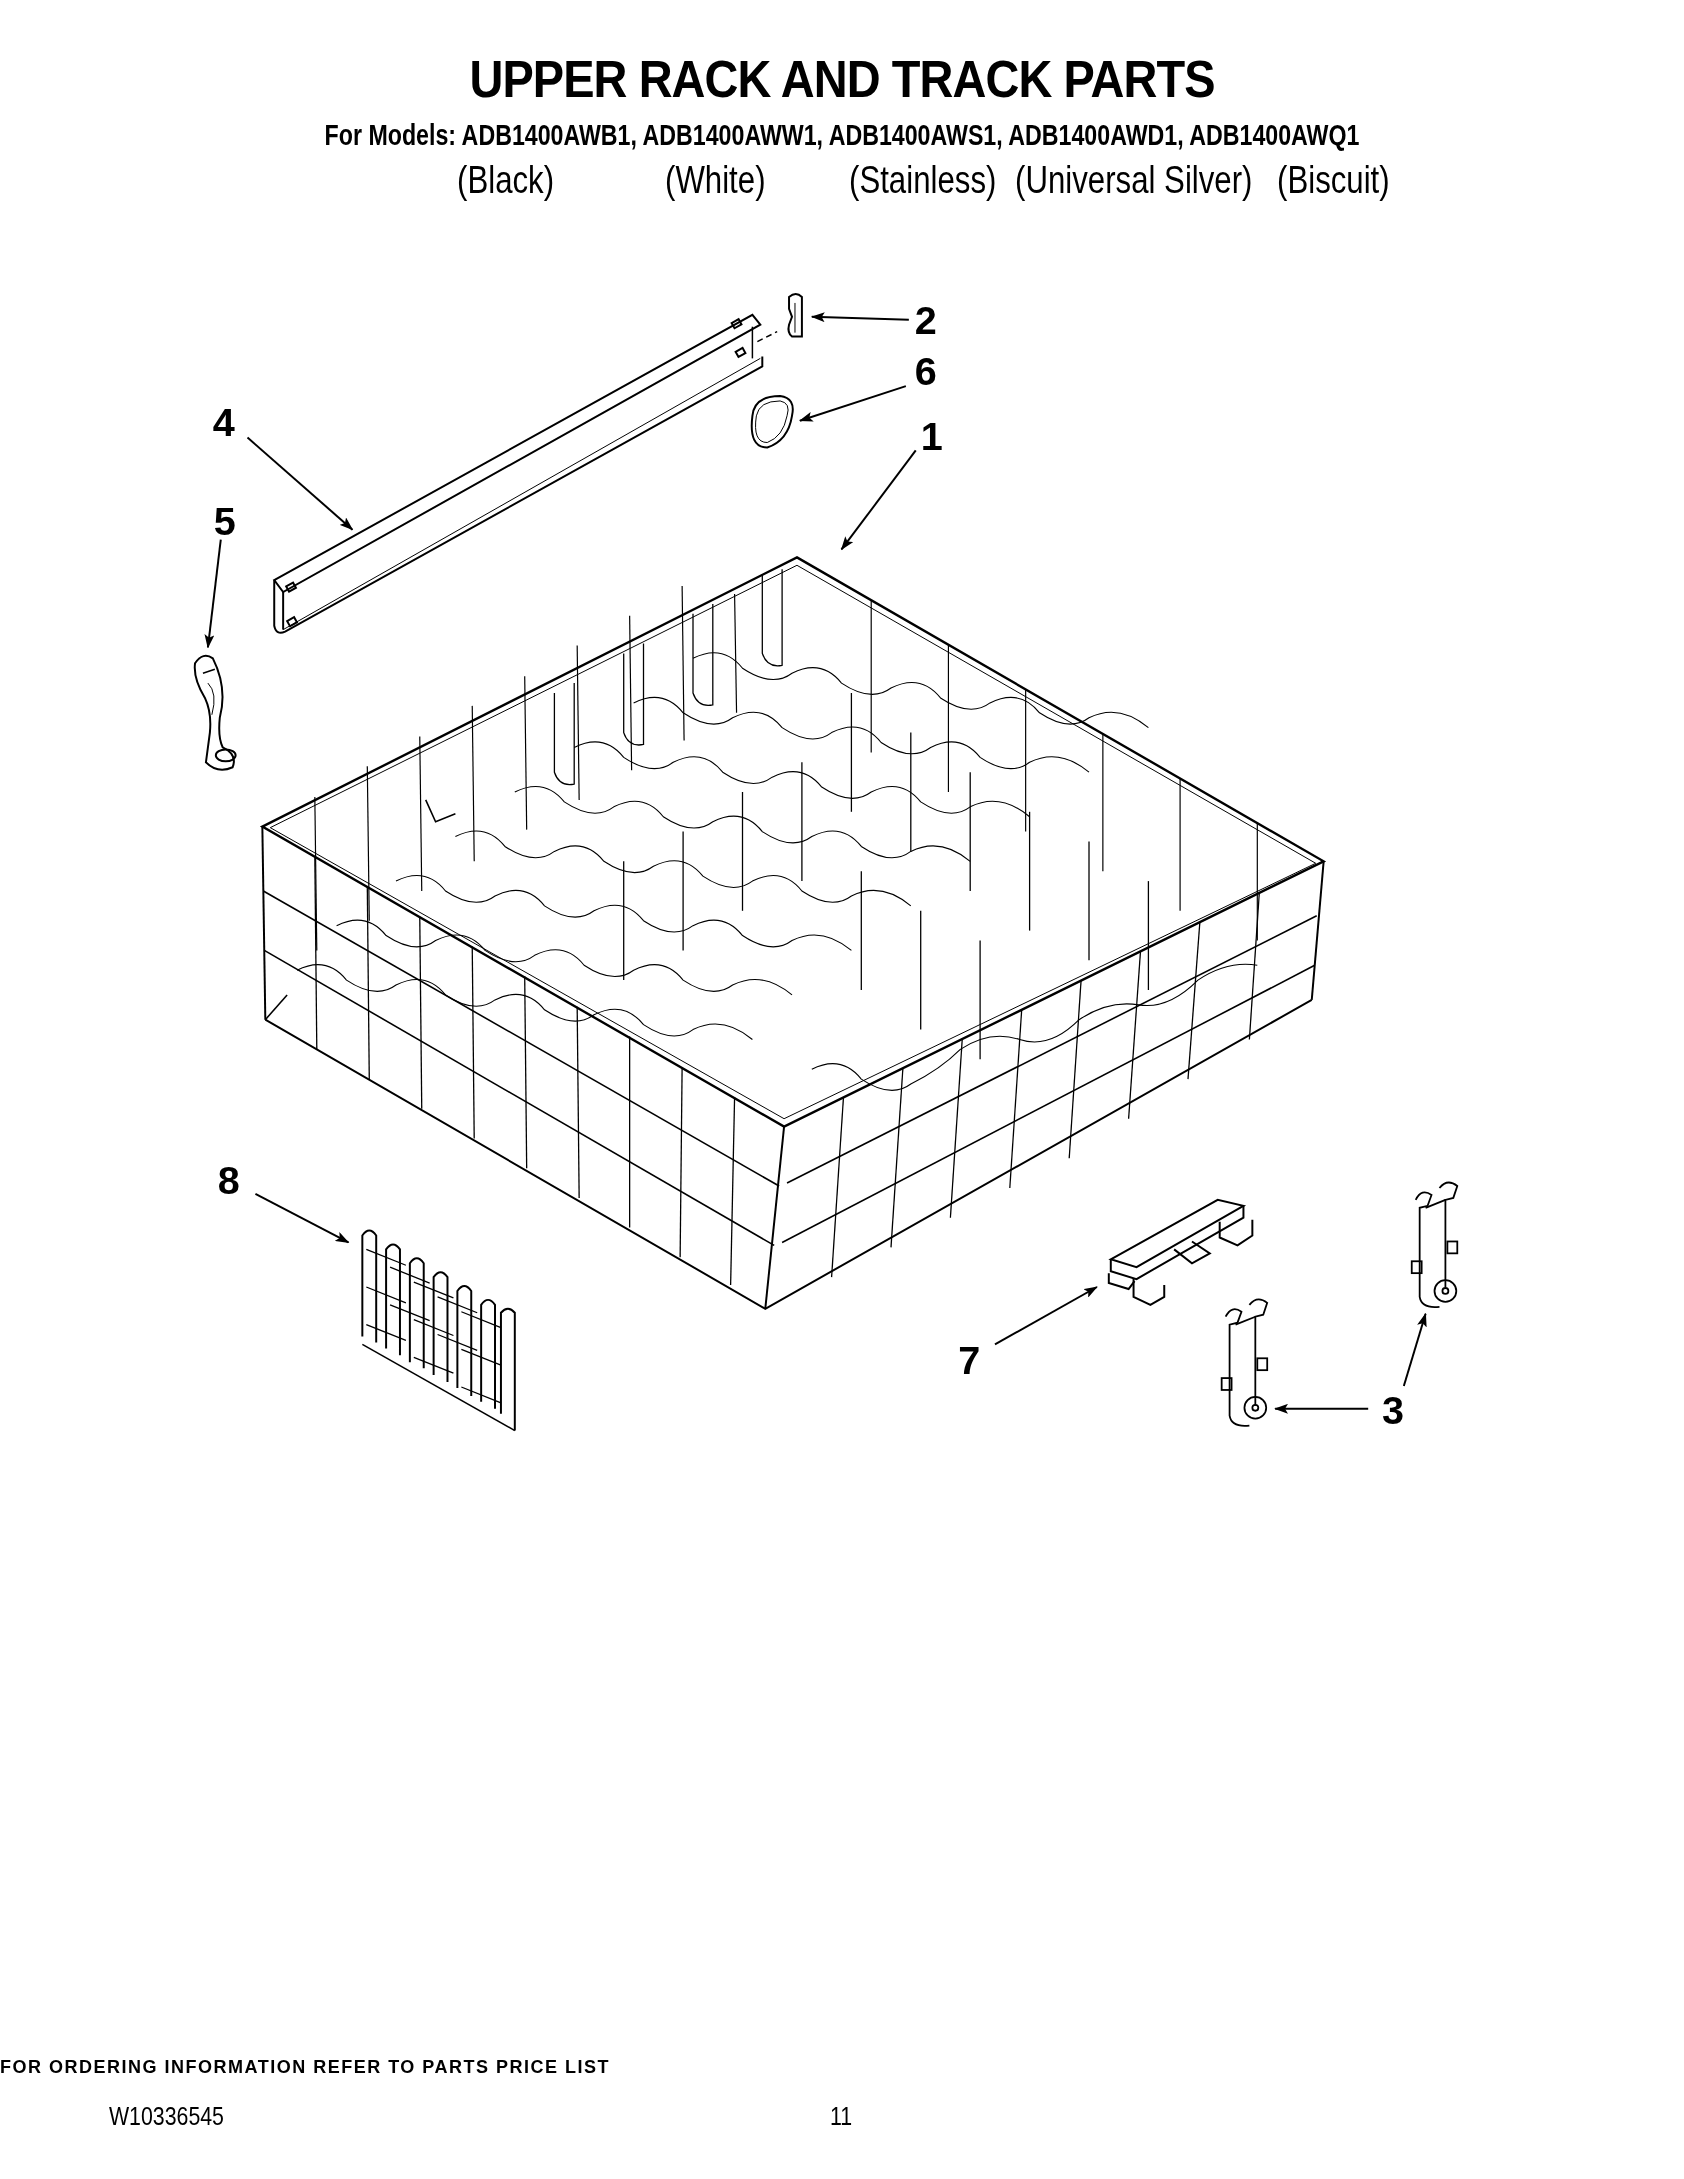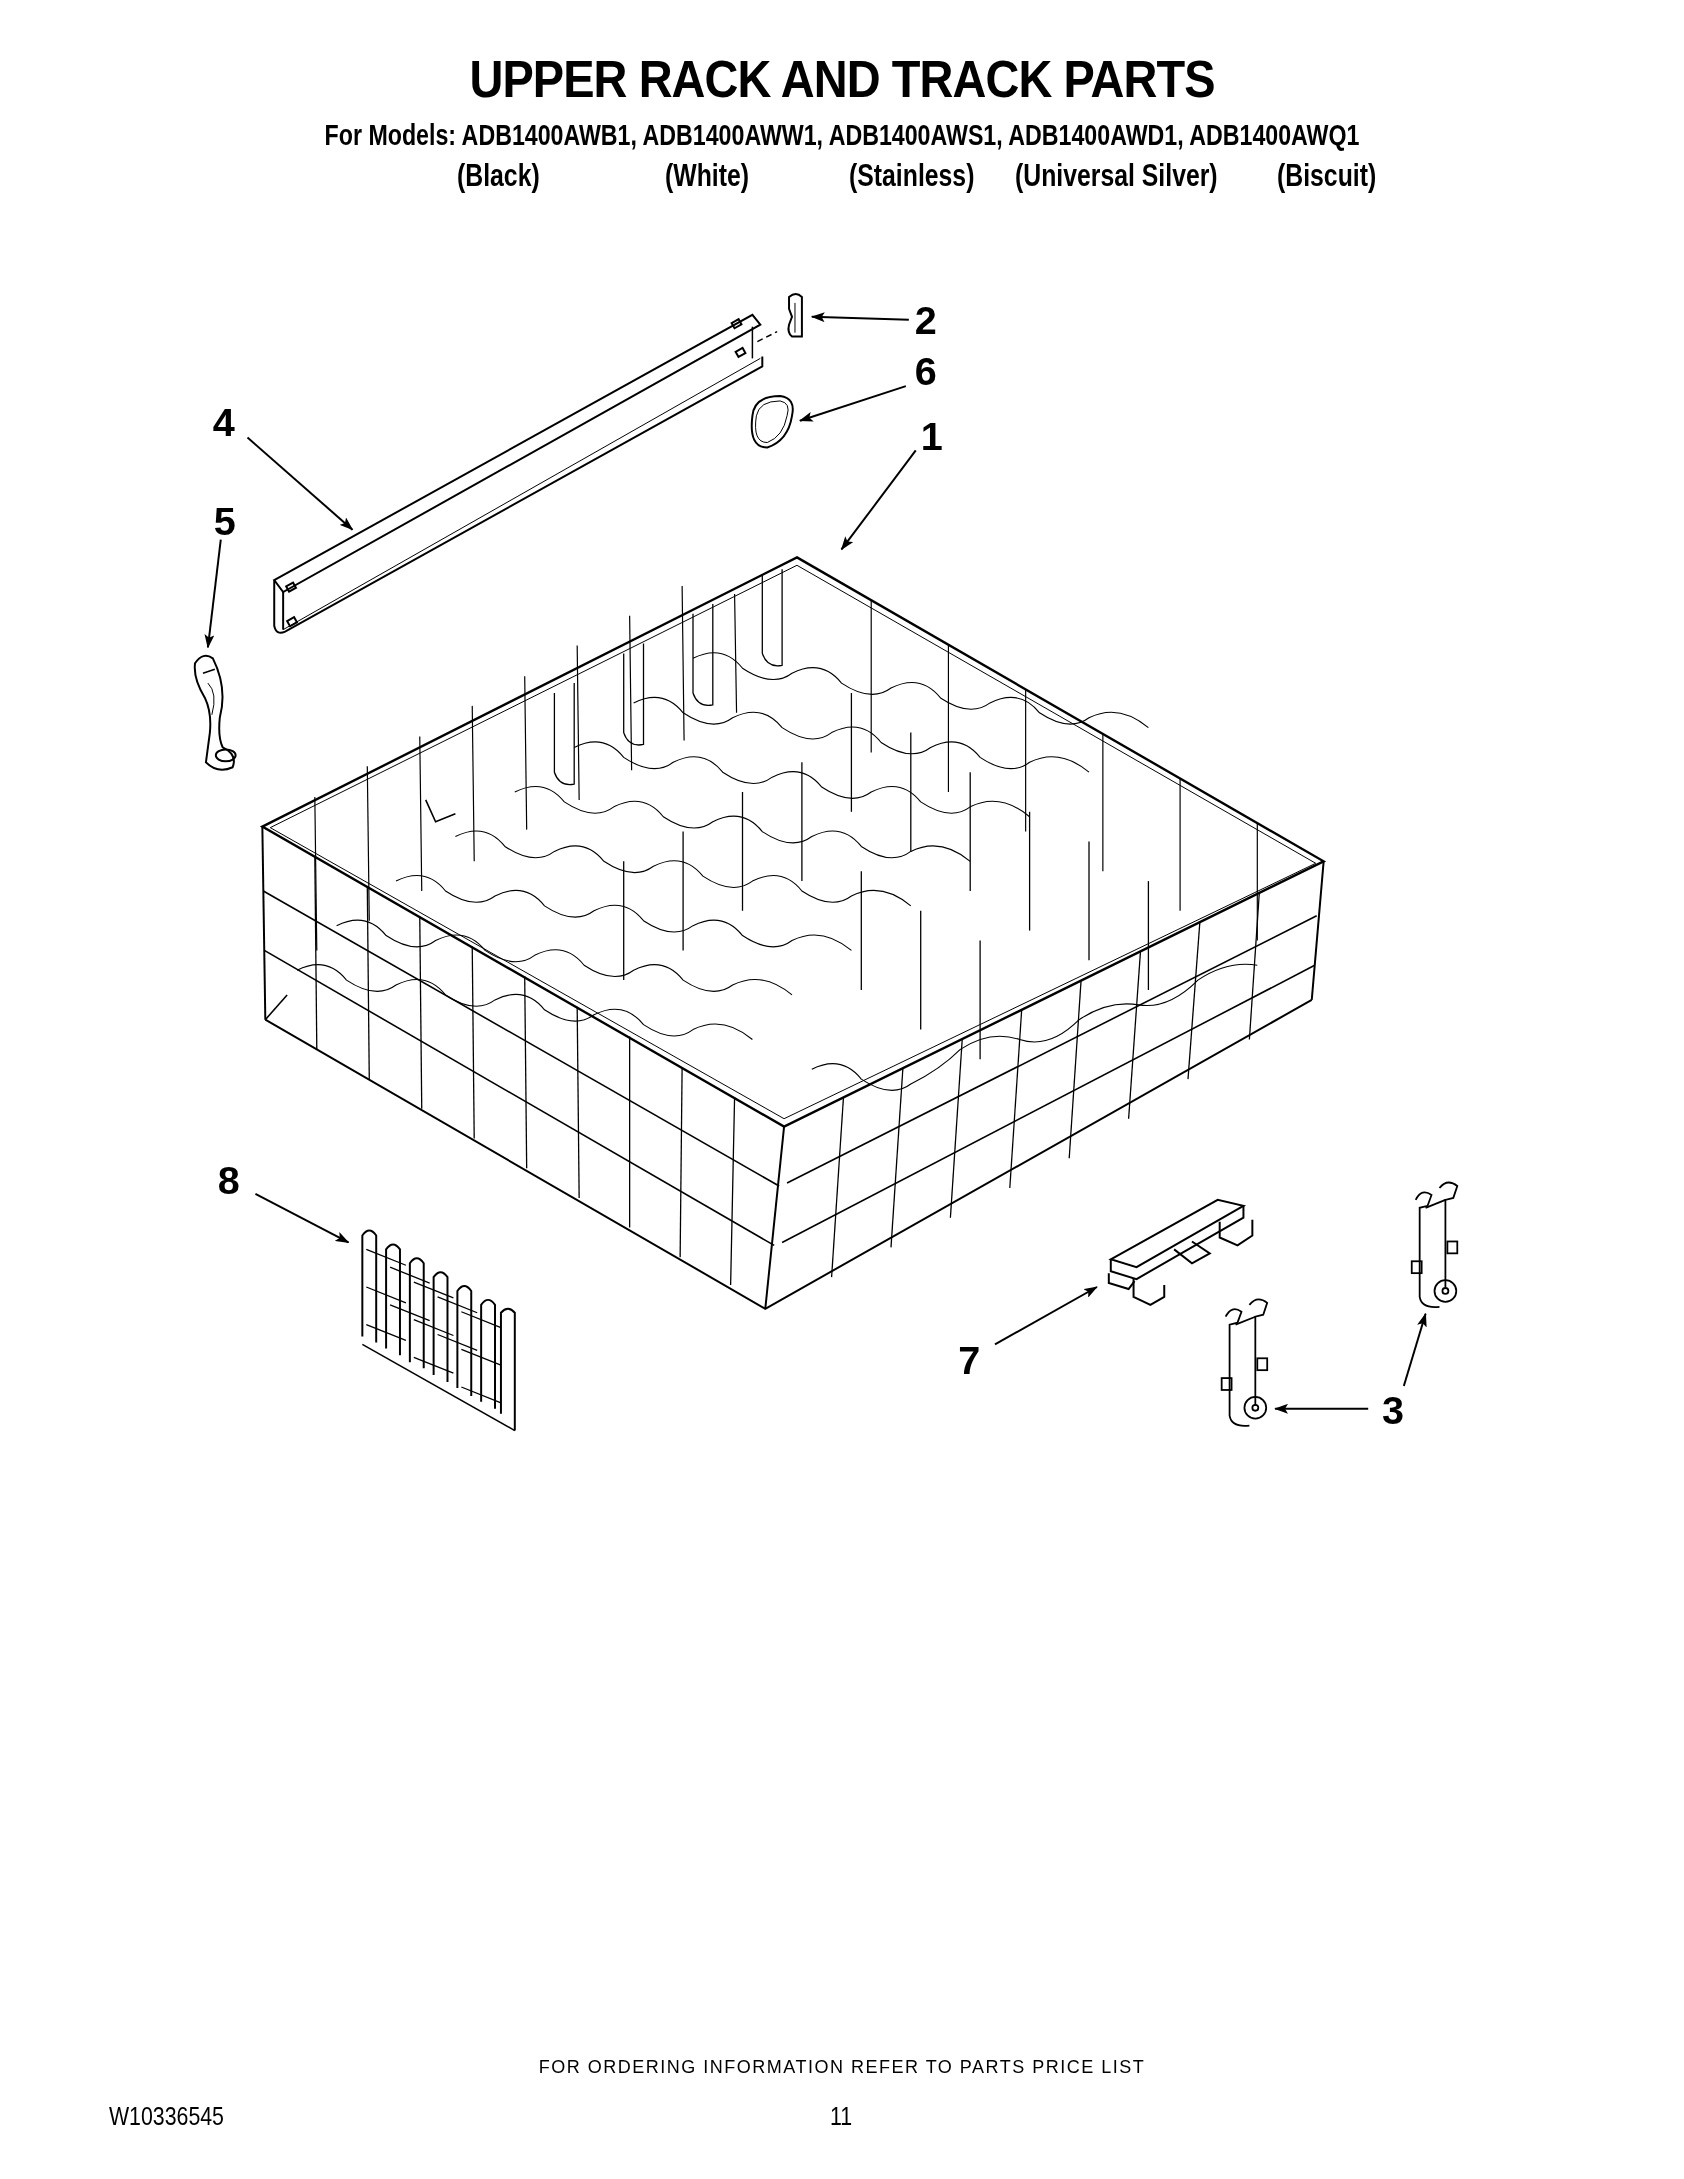--- a/index.html
+++ b/index.html
@@ -1,23 +1,23 @@
 <!DOCTYPE html>
 <html><head>
   <meta charset="utf-8">
   <style>
     html, body { margin: 0; padding: 0; background: #ffffff; }
     body { width: 1684px; height: 2179px; position: relative; overflow: hidden; font-family: "Liberation Sans", sans-serif; color: #000; }
     .title { position: absolute; left: 0; width: 1684px; top: 50px; text-align: center; font-weight: bold; font-size: 51px; letter-spacing: -1px; transform: scaleX(0.92); transform-origin: center; }
     .models { position: absolute; left: 0; width: 1684px; top: 119px; text-align: center; font-weight: bold; font-size: 29px; transform: scaleX(0.8); transform-origin: center; white-space: nowrap; }
-    .colors { position: absolute; top: 158px; height: 36px; left: 0; width: 1488px; font-weight: bold; font-size: 31px; }
+    .colors { position: absolute; top: 158px; height: 36px; left: 0; width: 1488px; font-weight: normal; font-size: 39px; }
     .colors span { position: absolute; white-space: nowrap; transform: scaleX(0.8); transform-origin: left; }
     .diagram { position: absolute; left: 0; top: 0; width: 1684px; height: 2179px; }
     .callout { font-family: "Liberation Sans", sans-serif; font-weight: bold; font-size: 40px; }
-    .footer-note { position: absolute; left: 0; width: 1684px; top: 2057px; text-align: center; font-weight: normal; font-size: 18px; letter-spacing: 1.5px; }
+    .footer-note { position: absolute; left: 0; width: 1684px; top: 2057px; font-weight: bold; font-size: 18px; letter-spacing: 1.5px; }
     .doc-number { position: absolute; left: 109px; top: 2101px; font-size: 26px; transform: scaleX(0.82); transform-origin: left; }
     .page-number { position: absolute; left: 830px; top: 2101px; font-size: 26px; transform: scaleX(0.82); transform-origin: left; }
   </style>
 </head>
 <body>
 
 <div class="title">UPPER RACK AND TRACK PARTS</div>
 <div class="models">For Models: ADB1400AWB1, ADB1400AWW1, ADB1400AWS1, ADB1400AWD1, ADB1400AWQ1</div>
 <div class="colors">
   <span style="left:457px">(Black)</span>

